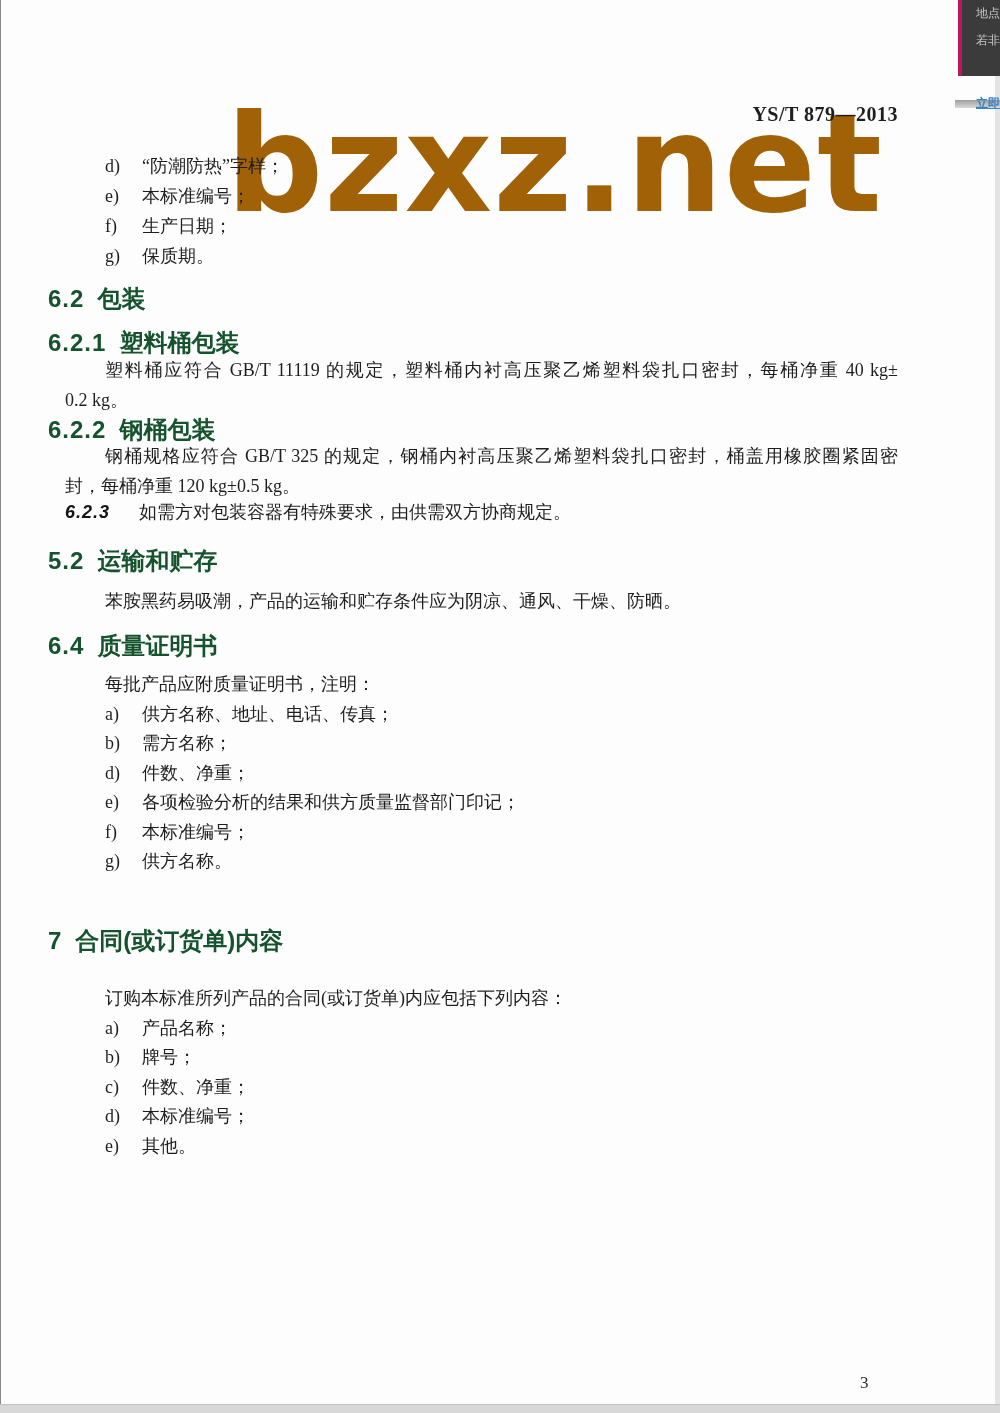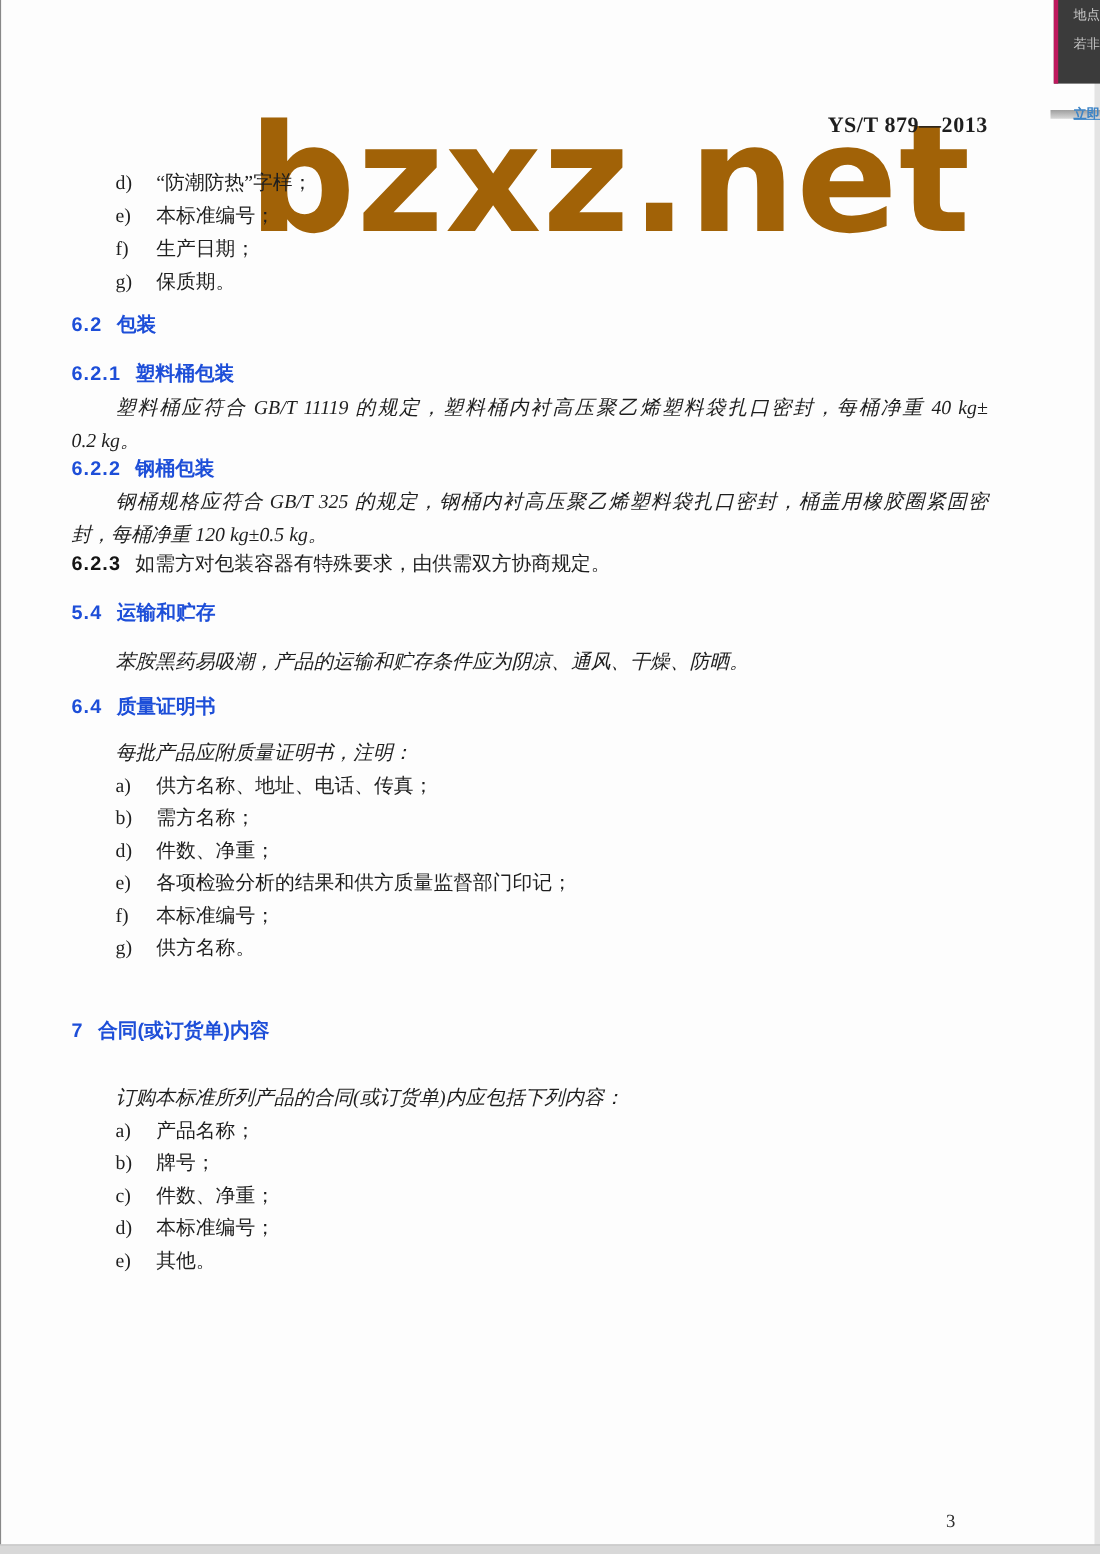--- a/index.html
+++ b/index.html
@@ -33,39 +33,39 @@
     z-index: 1; user-select: none; white-space: nowrap;
   }
   
   .doc-layer { position: absolute; left: 0; top: 0; width: 1000px; height: 1032px; z-index: 2; }
   .doc-number {
     position: absolute; right: 102px; top: 103px;
     font-weight: bold; font-size: 20px; letter-spacing: .5px;
     white-space: nowrap;
   }
   .heading {
-    position: absolute; left: 65px;
+    position: absolute; left: 48px;
     font-family: "Liberation Sans", "DejaVu Sans", sans-serif;
-    font-weight: bold; font-size: 18px; color: #1d4ed8;
+    font-weight: bold; font-size: 24px; color: #14532d;
     white-space: nowrap;
   }
   .heading .hnum { margin-right: 13px; letter-spacing: 1px; }
   .clause {
     position: absolute; left: 65px; width: 833px;
     font-size: 18px; white-space: nowrap;
   }
   .clause .hnum {
     font-family: "Liberation Sans", "DejaVu Sans", sans-serif;
-    font-weight: bold; margin-right: 13px; letter-spacing: 1px; color: #141414;
+    font-weight: bold; margin-right: 29px; letter-spacing: 1px; color: #141414; font-style: italic;
   }
   .para {
     position: absolute; left: 65px; width: 833px;
     font-size: 18px; line-height: 30px;
   }
-  .pline { width: 833px; font-style: italic; }
+  .pline { width: 833px; }
   .pline.ind { text-indent: 40px; }
   .pline.fill { text-align: justify; text-align-last: justify; }
   .list { position: absolute; left: 105px; width: 800px; font-size: 18px; }
   .list .li { white-space: nowrap; }
   .list.lh30 .li { line-height: 30px; }
   .list.lh29 .li { line-height: 29.4px; }
   .list .ll { display: inline-block; width: 37px; }
   .page-number { position: absolute; left: 860px; top: 1373px; font-size: 17px; color: #2e2e2e; }
   
   .popup {
@@ -122,21 +122,21 @@
   <div class="para" style="top:441px">
     <div class="pline ind fill">钢桶规格应符合 GB/T 325 的规定，钢桶内衬高压聚乙烯塑料袋扎口密封，桶盖用橡胶圈紧固密</div>
     <div class="pline">封，每桶净重 120 kg±0.5 kg。</div>
   </div>
 
   <div class="clause" style="top:500px">
     <span class="hnum">6.2.3</span><span>如需方对包装容器有特殊要求，由供需双方协商规定。</span>
   </div>
 
   <div class="heading" style="top:545px">
-    <span class="hnum">5.4</span><span>运输和贮存</span>
+    <span class="hnum">5.2</span><span>运输和贮存</span>
   </div>
   <div class="para" style="top:586px">
     <div class="pline ind">苯胺黑药易吸潮，产品的运输和贮存条件应为阴凉、通风、干燥、防晒。</div>
   </div>
 
   <div class="heading" style="top:630px">
     <span class="hnum">6.4</span><span>质量证明书</span>
   </div>
   <div class="para" style="top:669px">
     <div class="pline ind">每批产品应附质量证明书，注明：</div>

